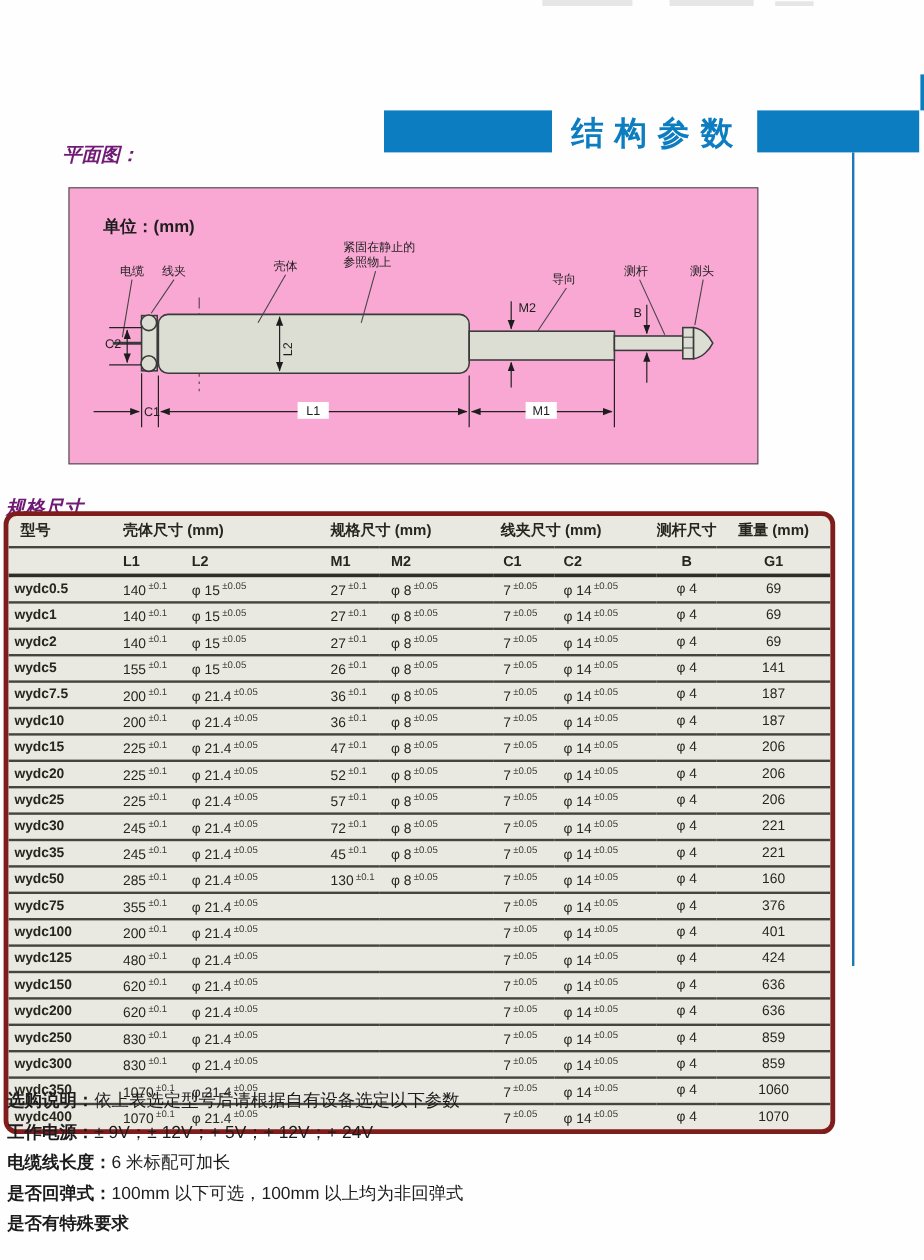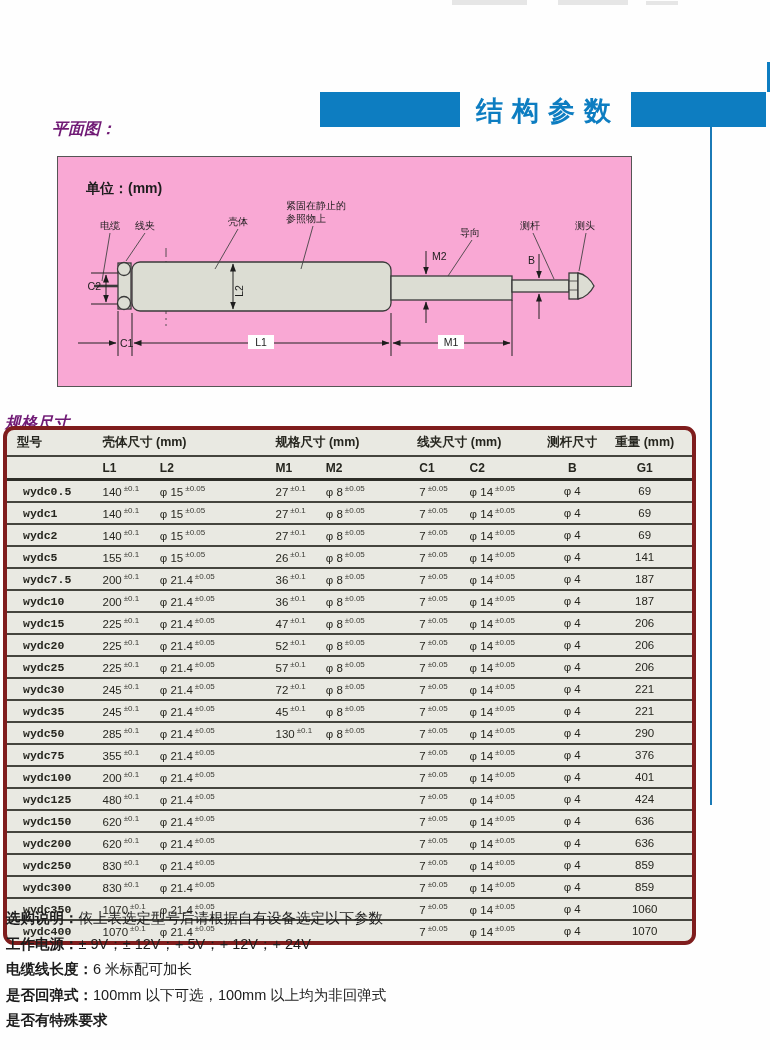--- a/index.html
+++ b/index.html
@@ -17,21 +17,21 @@
   #diagram-box{left:57px;top:156px;width:573px;height:229px;border:1px solid #555;background:#f9a8d4;}
   
   #table-wrap{left:3px;top:426px;width:685px;border:4px solid #7f1d1d;border-radius:11px;
               overflow:hidden;background:#e9e9e2;}
   table{border-collapse:collapse;table-layout:fixed;width:100%;}
   td{height:20px;padding:0;font-size:11.5px;color:#26261f;vertical-align:middle;
      border-bottom:2px solid #45453e;overflow:hidden;white-space:nowrap;}
   tr.ghead td{height:25px;font-size:12.5px;font-weight:bold;}
   tr.shead td{height:21px;font-size:12px;font-weight:bold;border-bottom:3px solid #2e2e28;}
   tbody tr:last-child td{border-bottom:none;}
-  .c-model{padding-left:16px;font-weight:bold;font-family:Liberation Mono, monospace;}
+  .c-model{padding-left:5px;font-weight:bold;}
   .p8{padding-left:8px;} .p6{padding-left:6px;} .p10{padding-left:10px;}
   .center{text-align:center;}
   sup.tol{font-size:8px;color:#3a3a34;margin-left:2px;}
   
   #notes{left:6px;top:906px;width:720px;}
   .note{height:25.5px;line-height:25.5px;font-size:14.5px;color:#1c1c1c;white-space:nowrap;}
   .note-label{font-weight:bold;font-family:Liberation Serif, serif;}
   
   svg text{fill:#1d1d1d;font-family:"Liberation Sans","DejaVu Sans",sans-serif;}
   .part{fill:#dcddd3;stroke:#3a3a3a;stroke-width:1.3;}
@@ -296,21 +296,21 @@
           </tr>
           <tr>
             <td class="c-model">wydc50</td>
             <td class="p8"><span>285</span><sup class="tol">±0.1</sup></td>
             <td class="p10"><span>φ 21.4</span><sup class="tol">±0.05</sup></td>
             <td class="p10"><span>130</span><sup class="tol">±0.1</sup></td>
             <td class="p10"><span>φ 8</span><sup class="tol">±0.05</sup></td>
             <td class="p8"><span>7</span><sup class="tol">±0.05</sup></td>
             <td class="p8"><span>φ 14</span><sup class="tol">±0.05</sup></td>
             <td class="center"><span>φ 4</span></td>
-            <td class="center"><span>290</span></td>
+            <td class="center"><span>160</span></td>
           </tr>
           <tr>
             <td class="c-model">wydc75</td>
             <td class="p8"><span>355</span><sup class="tol">±0.1</sup></td>
             <td class="p10"><span>φ 21.4</span><sup class="tol">±0.05</sup></td>
             <td class="p10"></td>
             <td class="p10"></td>
             <td class="p8"><span>7</span><sup class="tol">±0.05</sup></td>
             <td class="p8"><span>φ 14</span><sup class="tol">±0.05</sup></td>
             <td class="center"><span>φ 4</span></td>

